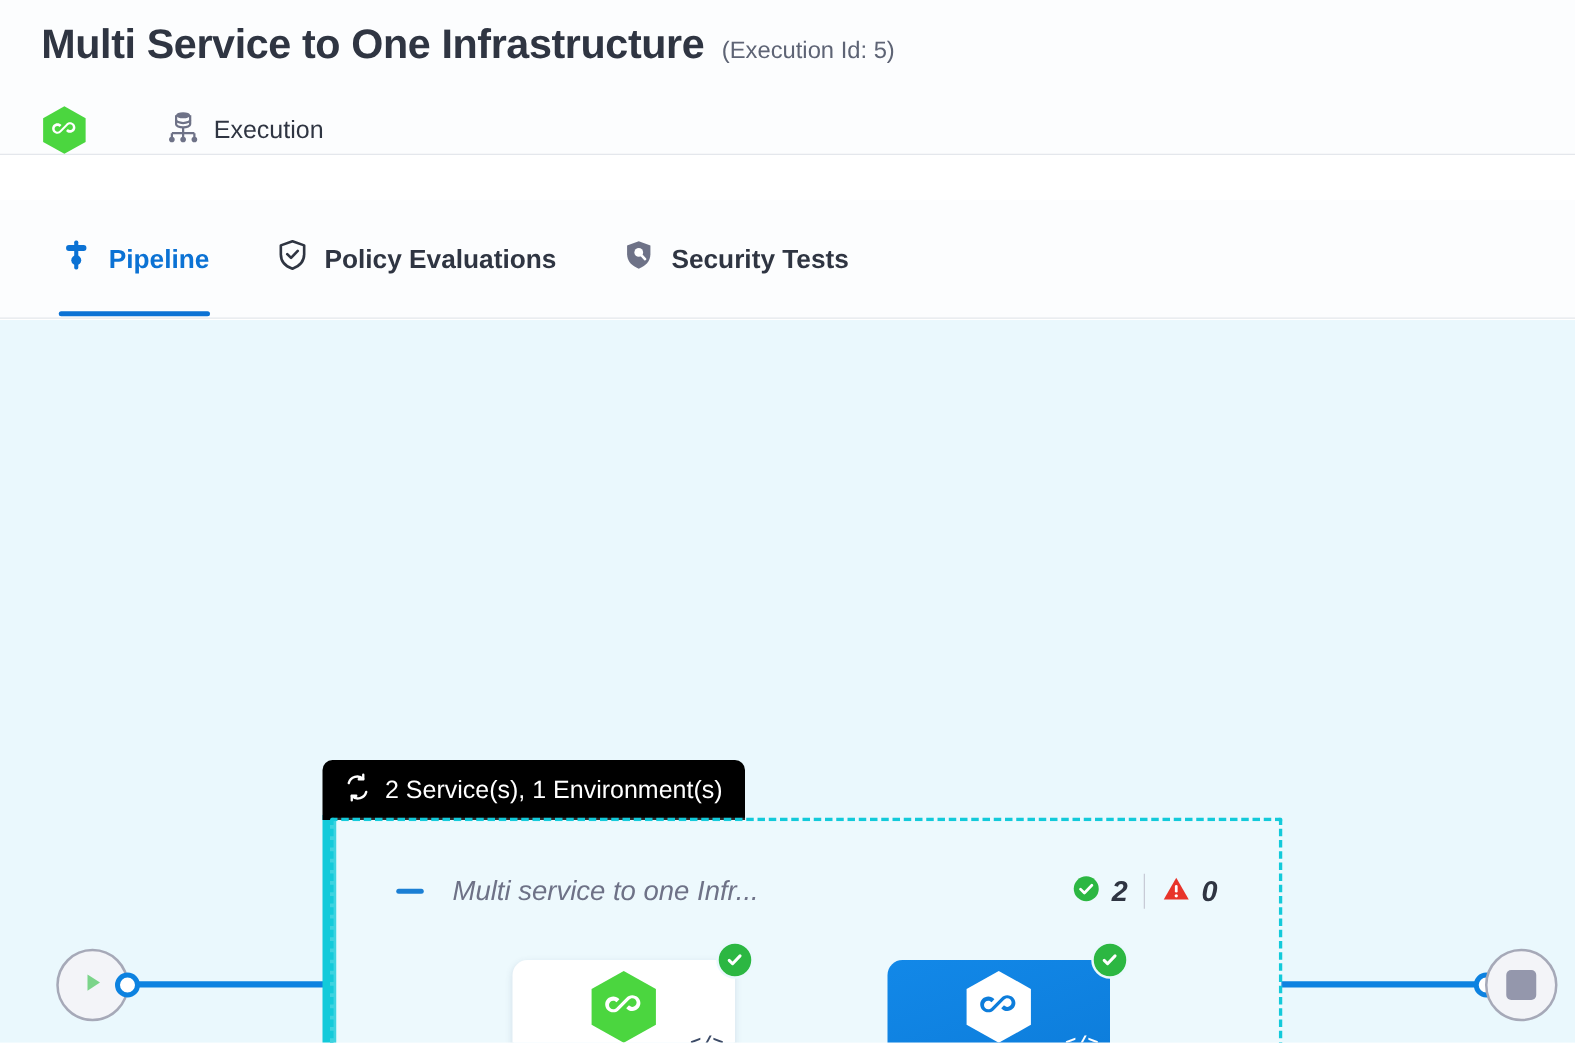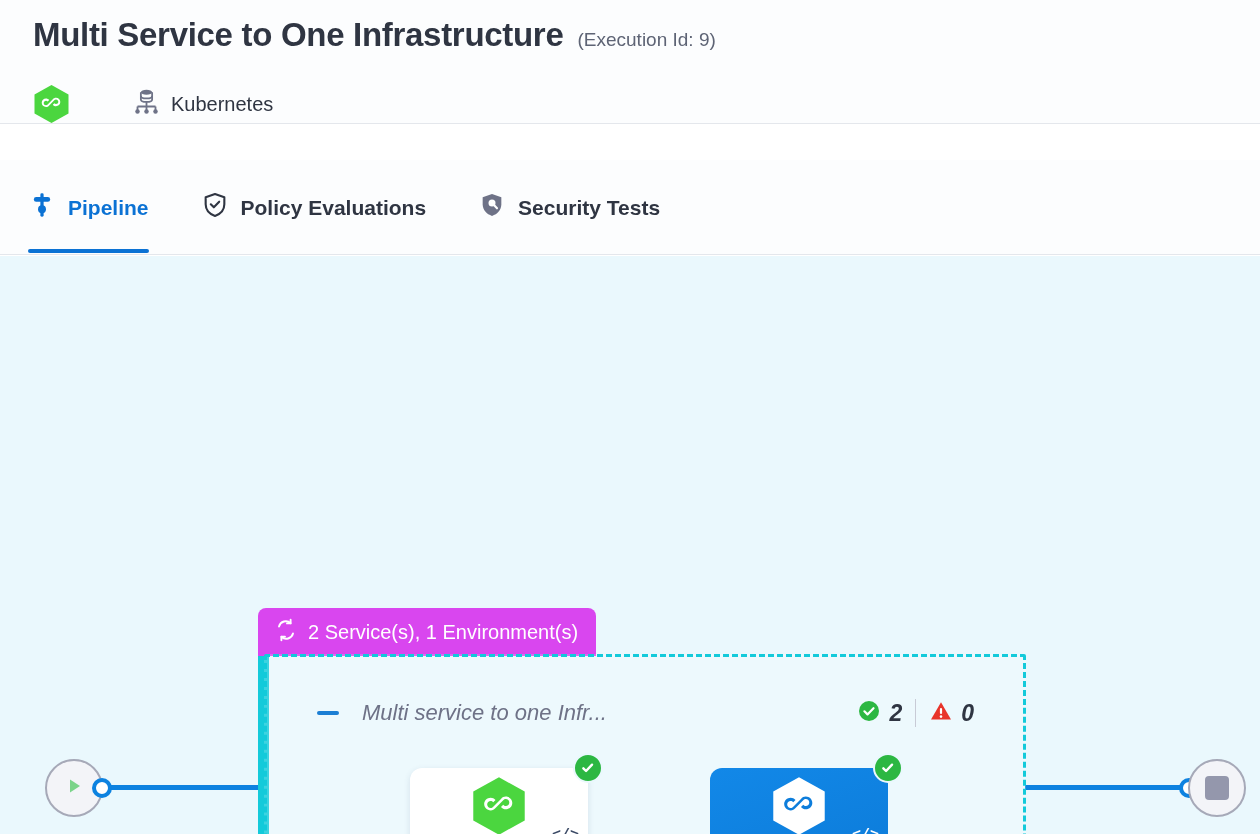--- a/index.html
+++ b/index.html
@@ -40,21 +40,21 @@
     font-size: 20px; color: #2f3542; white-space: nowrap;
   }
 
   
   .tabs {
     position: absolute; left: 0; top: 160px;
     width: 1260px; height: 95px;
     background: #fcfdfe;
     border-bottom: 1px solid #e4e7ec;
     display: flex; align-items: flex-start;
-    padding-left: 28px;
+    padding-left: 47px;
   }
   .tab {
     display: flex; align-items: center; gap: 12px;
     height: 93px; padding: 0 22px 0 0;
     cursor: pointer; position: relative;
     margin-right: 30px;
   }
   .tab:first-child { padding-left: 0; }
   .tab-label {
     font-size: 21px; font-weight: bold; color: #2f3542;
@@ -100,21 +100,21 @@
   }
   .endnode-start { left: 45px; }
   .endnode-end { left: 1188px; }
   .stop-square {
     width: 24px; height: 24px; border-radius: 4px; background: #9497ac;
   }
 
   
   .group-badge {
     position: absolute; left: 258px; top: 352px;
-    height: 48px; background: #d946ef;
+    height: 48px; background: #000000;
     border-radius: 8px 8px 0 0;
     display: flex; align-items: center; gap: 10px;
     padding: 0 18px 0 16px;
   }
   .group-badge-label {
     font-size: 20px; color: #ffffff; font-weight: normal;
     white-space: nowrap;
   }
 
   
@@ -177,21 +177,21 @@
     background: #2cb742; border: 2px solid #eaf8fd;
     display: flex; align-items: center; justify-content: center;
   }
 </style>
 </head>
 <body>
 
 <div class="header">
   <div class="title-row">
     <span class="page-title">Multi Service to One Infrastructure</span>
-    <span class="exec-id">(Execution Id: 9)</span>
+    <span class="exec-id">(Execution Id: 5)</span>
   </div>
 
   <div class="meta-row">
     <span class="meta-logo">
       <svg width="37" height="40" viewBox="0 0 37 40">
         <path d="M18.5 1 35.5 10.5v19L18.5 39 1.5 29.5v-19z" fill="#4bd63f"></path>
         <path d="M13 14.5c-2.4 0-4.3 1.9-4.3 4.2s1.9 4.2 4.3 4.2c1.3 0 2.3-.5 3.2-1.5l5.1-5.2c.5-.5 1-.8 1.7-.8 1.3 0 2.3 1 2.3 2.3s-1 2.3-2.3 2.3c-.7 0-1.2-.3-1.7-.8l-1.5 1.5c.9 1 2 1.5 3.2 1.5 2.4 0 4.3-1.9 4.3-4.2s-1.9-4.2-4.3-4.2c-1.3 0-2.3.5-3.2 1.5l-5.1 5.2c-.5.5-1 .8-1.7.8-1.3 0-2.3-1-2.3-2.3s1-2.3 2.3-2.3c.7 0 1.2.3 1.7.8l1.5-1.5c-.9-1-2-1.5-3.2-1.5z" fill="#ffffff"></path>
       </svg>
     </span>
 
@@ -201,21 +201,21 @@
         <svg width="27" height="30" viewBox="0 0 24 26" fill="none" stroke="#6e7287" stroke-width="1.6">
           <ellipse cx="12" cy="4.3" rx="5" ry="2.2" fill="#6e7287" stroke="none"></ellipse>
           <path d="M7 4.3v6.4c0 1.2 2.2 2.2 5 2.2s5-1 5-2.2V4.3"></path>
           <path d="M7 7.6c0 1.2 2.2 2.2 5 2.2s5-1 5-2.2"></path>
           <path d="M12 13v4M4 17h16M4 17v3M20 17v3M12 17v3"></path>
           <circle cx="4" cy="21.5" r="2" fill="#6e7287" stroke="none"></circle>
           <circle cx="12" cy="21.5" r="2" fill="#6e7287" stroke="none"></circle>
           <circle cx="20" cy="21.5" r="2" fill="#6e7287" stroke="none"></circle>
         </svg>
       </span>
-      <span class="meta-text">Kubernetes</span>
+      <span class="meta-text">Execution</span>
     </span>
   </div>
 </div>
 
 <div class="tabs">
 
   <div class="tab active">
     <span class="tab-icon">
       <svg width="28" height="28" viewBox="0 0 24 24" fill="#0b72d4">
         <rect x="10.6" y="2" width="2.8" height="20" rx="1.2"></rect>

